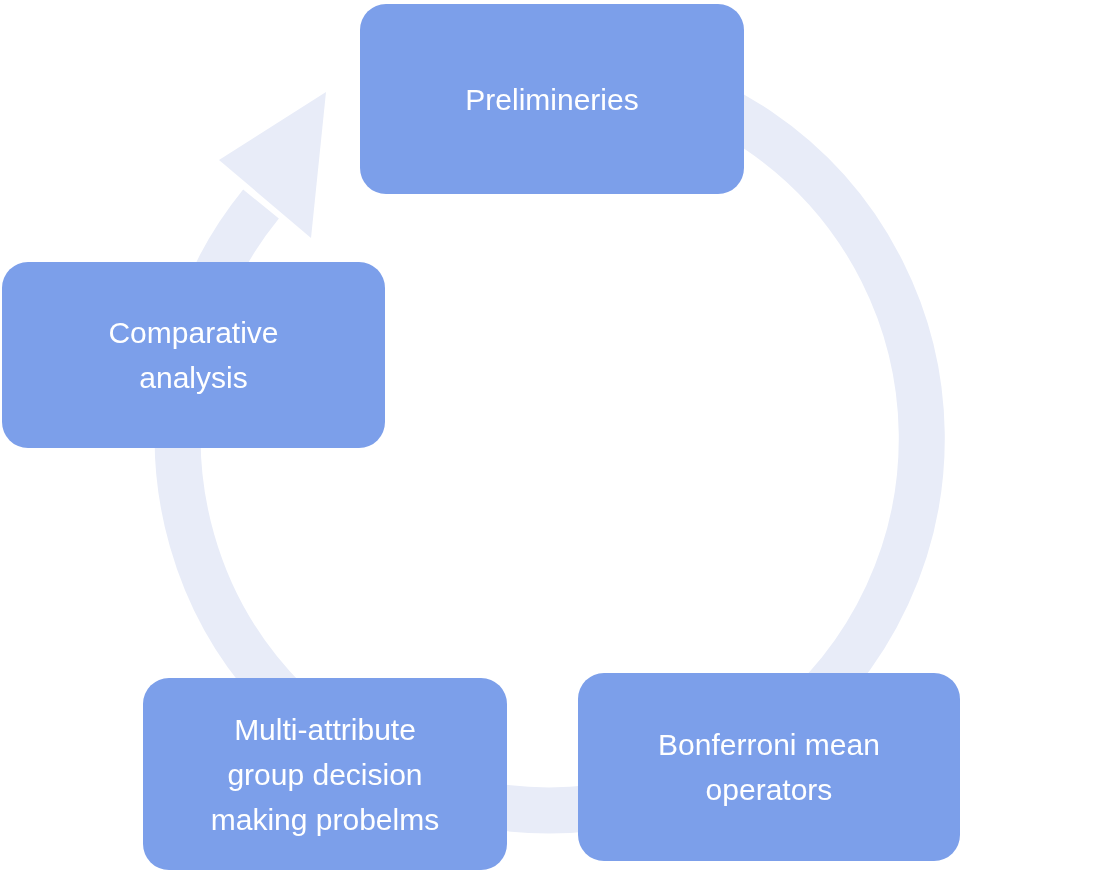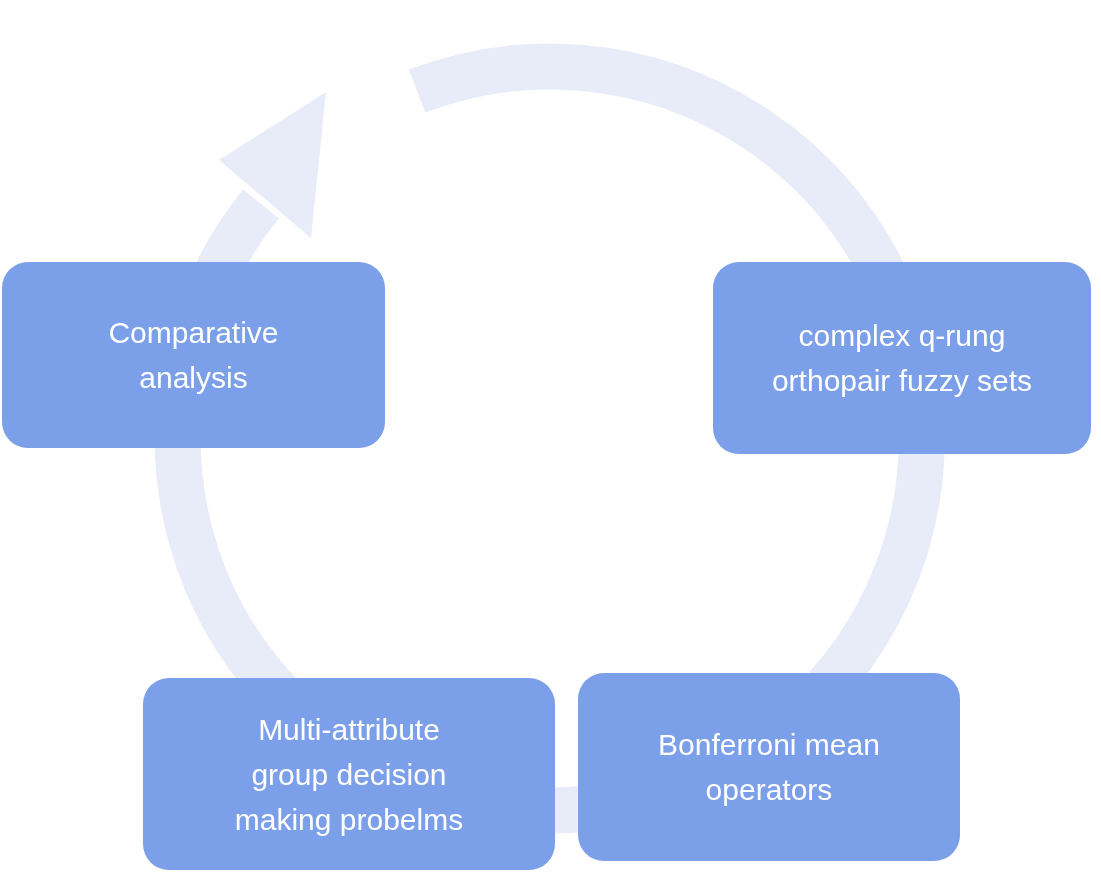--- a/index.html
+++ b/index.html
@@ -40,40 +40,39 @@
     font-size:30px;
     line-height:1.5;
   }
   .node .label{
     white-space:pre-line;
     padding:0 14px;
   }
   #node-preliminaries{ left:360px; top:4px;   width:384px; height:190px; }
   #node-cqrofs       { left:713px; top:262px; width:378px; height:192px; }
   #node-bonferroni   { left:578px; top:673px; width:382px; height:188px; }
-  #node-magdm        { left:143px; top:678px; width:412px; height:192px; }
+  #node-magdm        { left:143px; top:678px; width:364px; height:192px; }
   #node-comparative  { left:2px;   top:262px; width:383px; height:186px; }
 </style>
 </head>
 <body>
 
 <div class="canvas">
 
   <svg class="ring-svg" viewBox="0 0 1101 873" aria-hidden="true">
 
     <path d="M 261 204 A 372 372 0 1 0 417 91" fill="none" stroke="var(--ring)" stroke-width="46"></path>
 
     <polygon points="219,160 311,238 326,92" fill="var(--ring)"></polygon>
   </svg>
 
+  <div class="node" id="node-preliminaries">
+    <span class="label">Prelimineries</span>
+  </div>
 
-  <div class="node" id="node-cqrofs">
-    <span class="label">complex q-rung
-orthopair fuzzy sets</span>
-  </div>
 
   <div class="node" id="node-bonferroni">
     <span class="label">Bonferroni mean
 operators</span>
   </div>
 
   <div class="node" id="node-magdm">
     <span class="label">Multi-attribute
 group decision
 making probelms</span>

